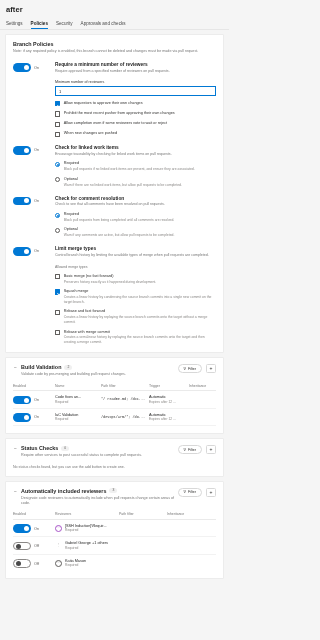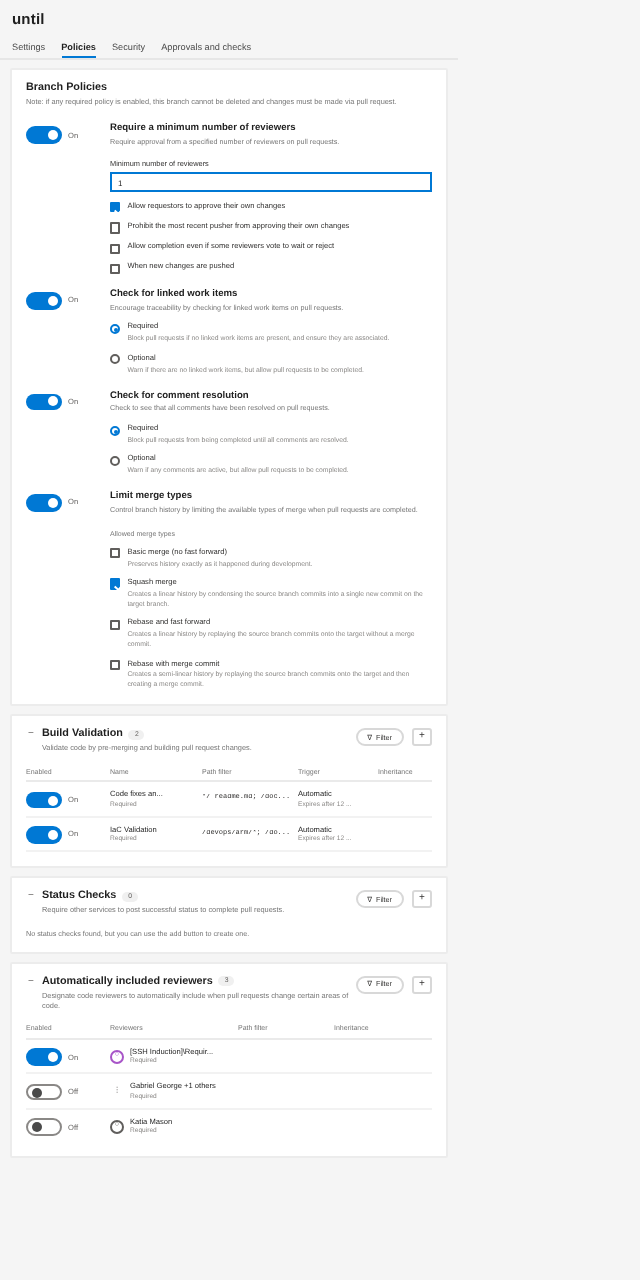--- a/index.html
+++ b/index.html
@@ -139,21 +139,21 @@
   .av-group { background: #fff; border: 1px solid #a855c8; color: #a855c8; }
   .av-plain { background: #fff; border: 1px solid #605e5c; color: #605e5c; }
   .av-bare { background: transparent; color: #605e5c; }
   .sep { height: 4px; }
 </style>
 </head>
 <body>
 
 <div class="page">
 
-  <div class="repo-title">until</div>
+  <div class="repo-title">after</div>
   <div class="tabbar">
     <div class="tab">Settings</div>
     <div class="tab active">Policies</div>
     <div class="tab">Security</div>
     <div class="tab">Approvals and checks</div>
   </div>
 
   <div class="card">
     <div class="card-title">Branch Policies</div>
     <div class="card-sub">Note: if any required policy is enabled, this branch cannot be deleted and changes must be made via pull request.</div>

